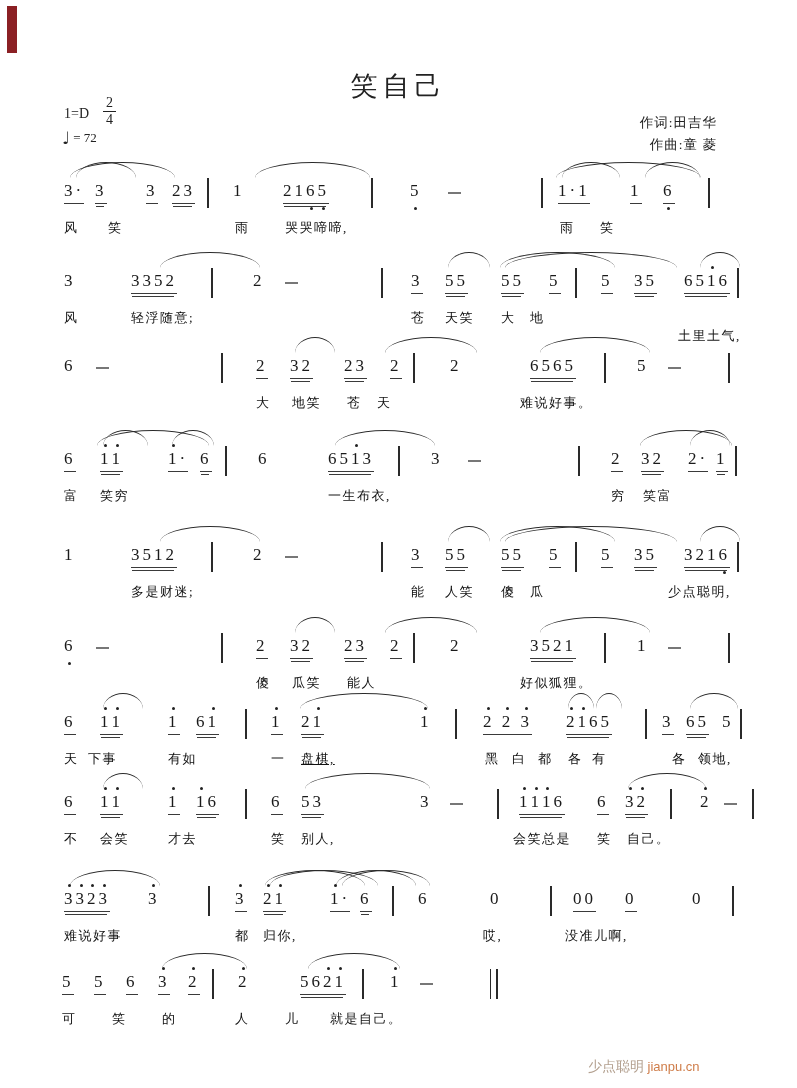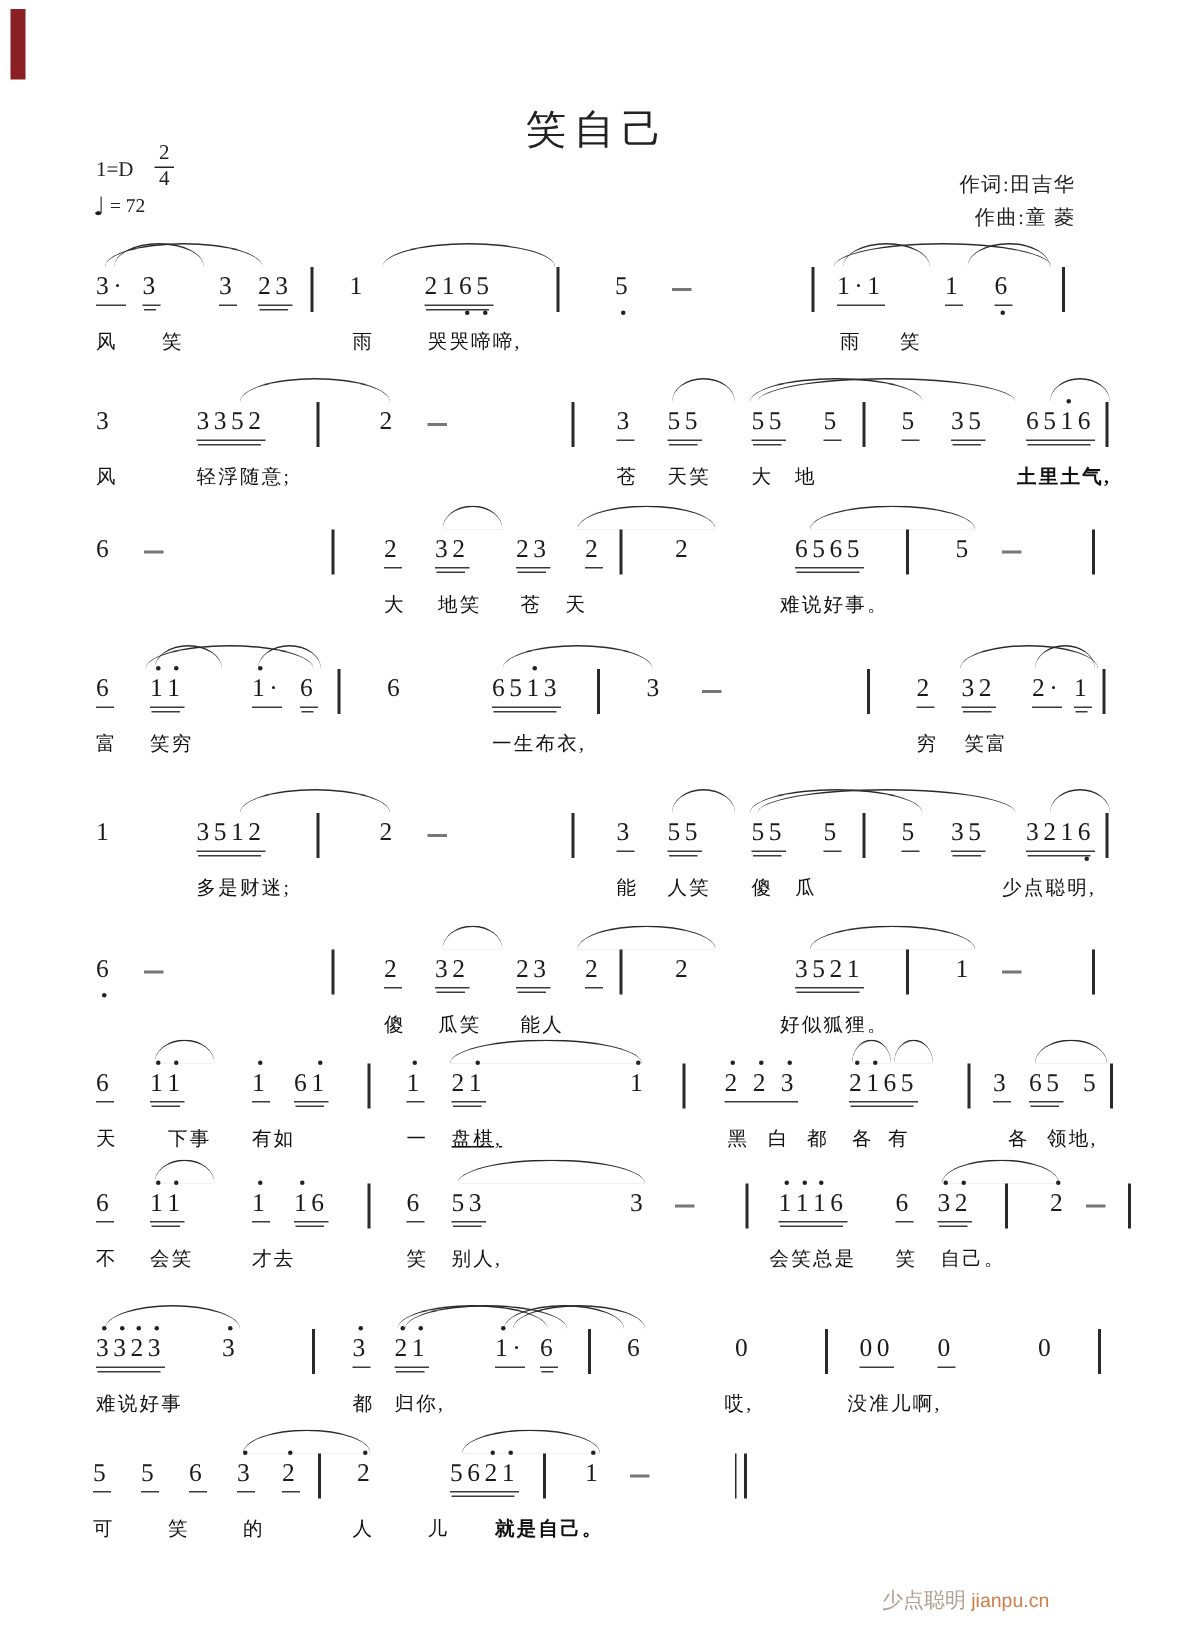--- a/index.html
+++ b/index.html
@@ -106,21 +106,21 @@
       <span class="grp u1" style="left: 601px; top: 271px;"><span class="nc">5</span></span>
       <span class="grp u2" style="left: 634px; top: 271px;"><span class="nc">3</span><span class="nc">5</span><i class="ul2"></i></span>
       <span class="grp u2" style="left: 684px; top: 271px;"><span class="nc">6</span><span class="nc">5</span><span class="nc">1<i class="da"></i></span><span class="nc">6</span><i class="ul2"></i></span>
       <div class="bar" style="left: 737px; top: 268px;"></div>
       <span class="lyr" style="left: 64px; top: 309px;">风</span>
       <span class="lyr" style="left: 131px; top: 309px;">轻浮随意;</span>
       <span class="lyr" style="left: 411px; top: 309px;">苍</span>
       <span class="lyr" style="left: 445px; top: 309px;">天笑</span>
       <span class="lyr" style="left: 501px; top: 309px;">大</span>
       <span class="lyr" style="left: 530px; top: 309px;">地</span>
-      <span class="lyr" style="left: 678px; top: 309px; font-weight: bold;">土里土气,</span>
+      <span class="lyr" style="left: 678px; top: 327px;">土里土气,</span>
       <div class="slur" style="left: 295px; top: 337px; width: 40px;"></div>
       <div class="slur" style="left: 385px; top: 337px; width: 92px;"></div>
       <div class="slur" style="left: 540px; top: 337px; width: 110px;"></div>
       <span class="grp" style="left: 64px; top: 356px;"><span class="nc">6</span></span>
       <div class="dash" style="left: 96px; top: 367px;"></div>
       <div class="bar" style="left: 221px; top: 353px;"></div>
       <span class="grp u1" style="left: 256px; top: 356px;"><span class="nc">2</span></span>
       <span class="grp u2" style="left: 290px; top: 356px;"><span class="nc">3</span><span class="nc">2</span><i class="ul2"></i></span>
       <span class="grp u2" style="left: 344px; top: 356px;"><span class="nc">2</span><span class="nc">3</span><i class="ul2"></i></span>
       <span class="grp u1" style="left: 390px; top: 356px;"><span class="nc">2</span></span>
@@ -225,21 +225,21 @@
       <span class="grp" style="left: 420px; top: 712px;"><span class="nc">1<i class="da"></i></span></span>
       <div class="bar" style="left: 455px; top: 709px;"></div>
       <span class="grp u1" style="left: 483px; top: 712px;"><span class="nc">2<i class="da"></i></span><span class="nc"> </span><span class="nc">2<i class="da"></i></span><span class="nc"> </span><span class="nc">3<i class="da"></i></span></span>
       <span class="grp u2" style="left: 566px; top: 712px;"><span class="nc">2<i class="da"></i></span><span class="nc">1<i class="da"></i></span><span class="nc">6</span><span class="nc">5</span><i class="ul2"></i></span>
       <div class="bar" style="left: 645px; top: 709px;"></div>
       <span class="grp u1" style="left: 662px; top: 712px;"><span class="nc">3</span></span>
       <span class="grp u2" style="left: 686px; top: 712px;"><span class="nc">6</span><span class="nc">5</span><i class="ul2"></i></span>
       <span class="grp" style="left: 722px; top: 712px;"><span class="nc">5</span></span>
       <div class="bar" style="left: 740px; top: 709px;"></div>
       <span class="lyr" style="left: 64px; top: 750px;">天</span>
-      <span class="lyr" style="left: 112px; top: 750px;">下事</span>
+      <span class="lyr" style="left: 88px; top: 750px;">下事</span>
       <span class="lyr" style="left: 168px; top: 750px;">有如</span>
       <span class="lyr" style="left: 271px; top: 750px;">一</span>
       <span class="lyr" style="left: 301px; top: 750px; text-decoration: underline;">盘棋,</span>
       <span class="lyr" style="left: 485px; top: 750px;">黑</span>
       <span class="lyr" style="left: 512px; top: 750px;">白</span>
       <span class="lyr" style="left: 538px; top: 750px;">都</span>
       <span class="lyr" style="left: 568px; top: 750px;">各</span>
       <span class="lyr" style="left: 592px; top: 750px;">有</span>
       <span class="lyr" style="left: 672px; top: 750px;">各</span>
       <span class="lyr" style="left: 698px; top: 750px;">领地,</span>
@@ -308,20 +308,20 @@
       <span class="grp u2" style="left: 300px; top: 972px;"><span class="nc">5</span><span class="nc">6</span><span class="nc">2<i class="da"></i></span><span class="nc">1<i class="da"></i></span><i class="ul2"></i></span>
       <div class="bar" style="left: 362px; top: 969px;"></div>
       <span class="grp" style="left: 390px; top: 972px;"><span class="nc">1<i class="da"></i></span></span>
       <div class="dash" style="left: 420px; top: 983px;"></div>
       <div class="dbar" style="left: 490px; top: 969px;"></div>
       <span class="lyr" style="left: 62px; top: 1010px;">可</span>
       <span class="lyr" style="left: 112px; top: 1010px;">笑</span>
       <span class="lyr" style="left: 162px; top: 1010px;">的</span>
       <span class="lyr" style="left: 235px; top: 1010px;">人</span>
       <span class="lyr" style="left: 285px; top: 1010px;">儿</span>
-      <span class="lyr" style="left: 330px; top: 1010px; font-weight: bold;">就是自己。</span>
+      <span class="lyr" style="left: 330px; top: 1010px;">就是自己。</span>
     </div>
 
   <div id="watermark">
     <span id="wm-site">少点聪明 </span>
     <span id="wm-url">jianpu.cn</span>
   </div>
 </div>
 
 </body></html>

